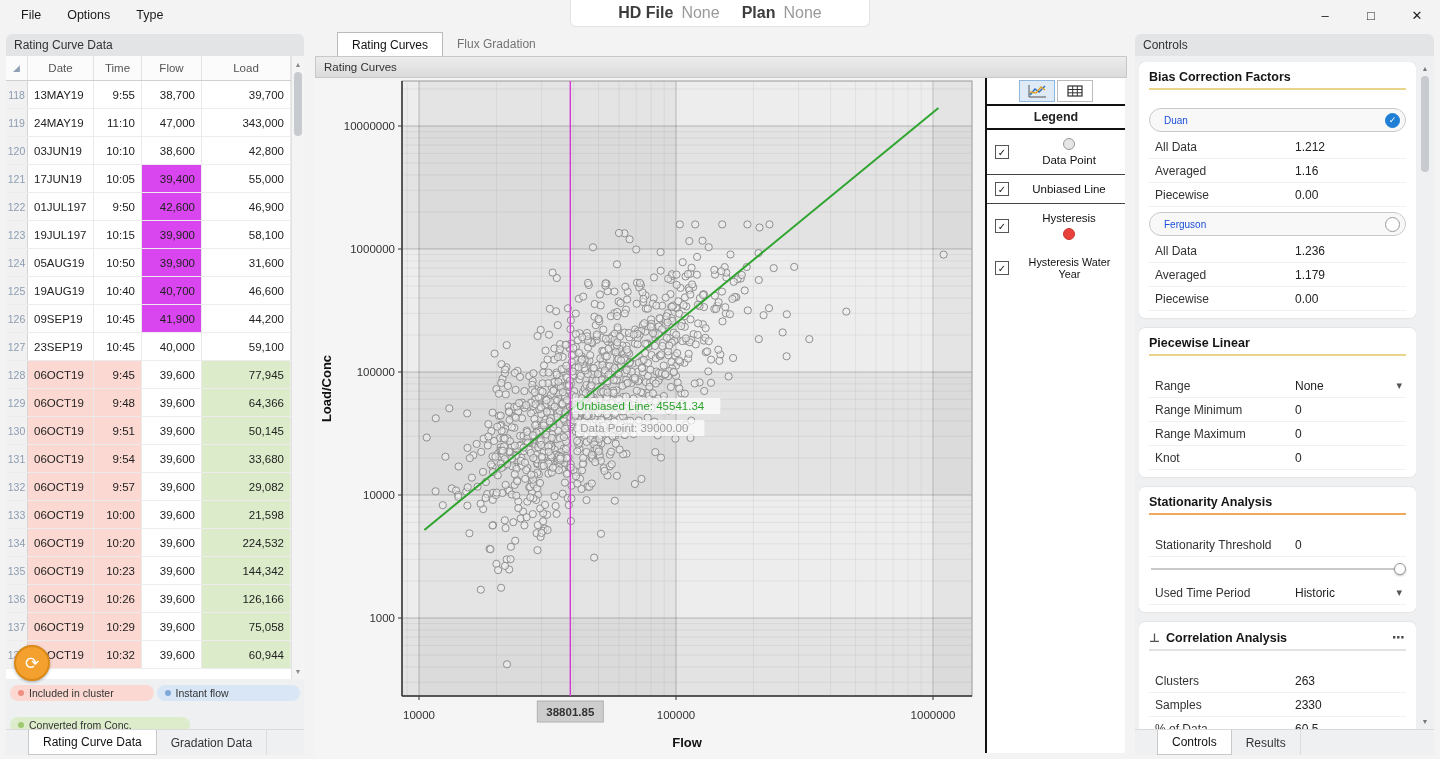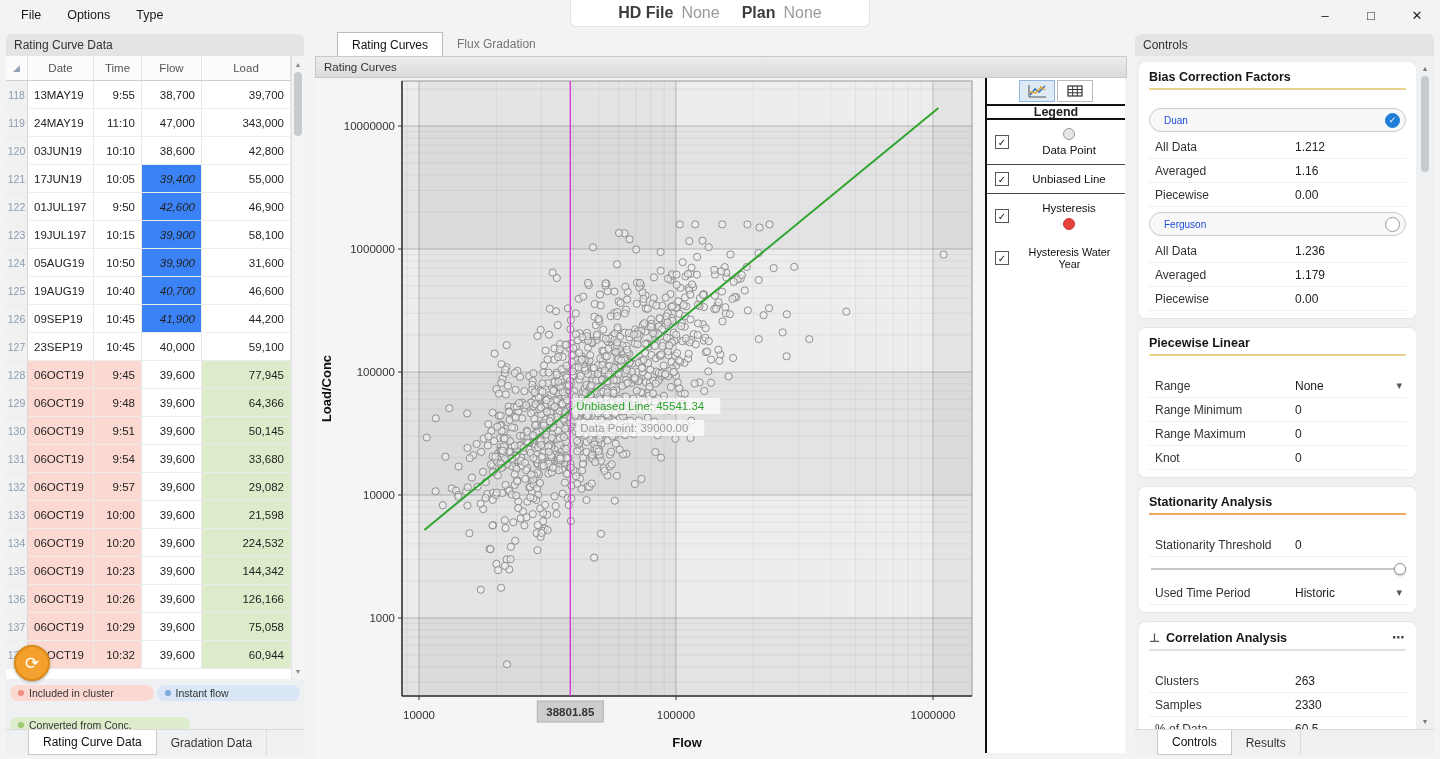--- a/index.html
+++ b/index.html
@@ -32,21 +32,21 @@
   .table-wrap{position:absolute;left:0;top:22px;right:0;bottom:76px;background:#fff;overflow:hidden;}
   .thead,.tr{display:grid;grid-template-columns:22px 66px 48px 60px 1fr;}
   .thead{height:25px;border-bottom:1px solid #cfcfcf;background:#fbfbfb;margin-right:13px;}
   .th{display:flex;align-items:center;justify-content:center;font-size:11.5px;color:#555;border-right:1px solid #e4e4e4;}
   .rows{position:absolute;left:0;top:25px;right:13px;bottom:0;}
   .tr{height:28px;border-bottom:1px solid #ececec;background:#fff;}
   .td{font-size:11.5px;display:flex;align-items:center;border-right:1px solid #e9e9e9;padding:0 6px;color:#222;overflow:hidden;white-space:nowrap;}
   .td.num{background:#f1f1f1;color:#8b9cb1;font-size:10.5px;justify-content:center;border-right:1px solid #d6d6d6;padding:0;}
   .td.time,.td.flow,.td.load{justify-content:flex-end;}
   .td.pink{background:#fbd9d2;}
-  .td.blue{background:#3b82f6;font-style:italic;}
+  .td.blue{background:#d946ef;}
   .td.green{background:#dcecca;}
   .vscroll{position:absolute;right:0;top:0;bottom:0;width:13px;background:#f4f4f4;border-left:1px solid #e2e2e2;}
   .vscroll .arrow{position:absolute;left:0;width:12px;height:12px;color:#8a8a8a;font-size:7px;display:flex;align-items:center;justify-content:center;}
   .vscroll .arrow.up{top:2px;} .vscroll .arrow.down{bottom:2px;}
   .vscroll .thumb{position:absolute;left:2px;top:16px;width:8px;height:64px;background:#c7cace;border-radius:4px;}
   .fab{position:absolute;left:8px;bottom:74px;width:36px;height:36px;border-radius:50%;background:#f3a02f;
     border:2px solid #db8a17;color:#fff;display:flex;align-items:center;justify-content:center;font-size:17px;
     box-shadow:0 1px 3px rgba(0,0,0,0.3);z-index:5;}
   .chips{position:absolute;left:0;right:0;bottom:26px;height:50px;padding:6px 4px 0 4px;background:#eef0f2;}
   .chip-row{display:flex;gap:3px;margin-bottom:16px;}
@@ -60,21 +60,21 @@
   .ctab{height:24px;display:flex;align-items:center;padding:0 14px;font-size:12px;color:#737373;}
   .ctab.active{background:#fff;border:1px solid #bbb;border-bottom:none;color:#111;}
   .cheader{height:22px;background:linear-gradient(#ececec,#dbdbdb);border:1px solid #c8c8c8;
     display:flex;align-items:center;padding-left:8px;font-size:11.5px;color:#333;}
   .plot-region{position:absolute;left:0;top:48px;width:670px;bottom:0;background:#f5f5f5;}
   .plot-region svg{display:block;font-family:"Liberation Sans","DejaVu Sans",sans-serif;}
   .legend-panel{position:absolute;left:670px;top:48px;right:2px;bottom:6px;background:#fff;border-left:2px solid #111;}
   .view-btns{height:28px;display:flex;align-items:center;justify-content:center;gap:2px;border-bottom:2px solid #111;}
   .view-btn{width:36px;height:22px;border:1px solid #bbb;display:flex;align-items:center;justify-content:center;background:#fff;}
   .view-btn.sel{background:#dfeaf7;border-color:#8fb6dd;}
-  .legend-title{height:14px;display:flex;align-items:center;justify-content:center;font-weight:bold;font-size:12.5px;border-bottom:2px solid #111;}
+  .legend-title{height:24px;display:flex;align-items:center;justify-content:center;font-weight:bold;font-size:12.5px;border-bottom:2px solid #111;}
   .lg-item{position:relative;border-bottom:1.5px solid #444;padding:8px 4px 8px 30px;display:flex;flex-direction:column;align-items:center;gap:4px;}
   .lg-item .cb{position:absolute;left:8px;top:50%;transform:translateY(-50%);}
   .cb{width:14px;height:14px;border:1.5px solid #555;background:#fff;display:inline-flex;align-items:center;justify-content:center;font-size:10px;color:#111;flex:none;}
   .sym-circle{width:12px;height:12px;border-radius:50%;}
   .lg-label{font-size:11.5px;color:#111;text-align:center;}
   .lg-item.inline{flex-direction:row;justify-content:flex-start;padding:8px 4px;}
   .lg-item.inline .cb{position:static;transform:none;margin:0 5px 0 4px;}
   .lg-item.inline .lg-label{font-size:10.8px;}
 
   

